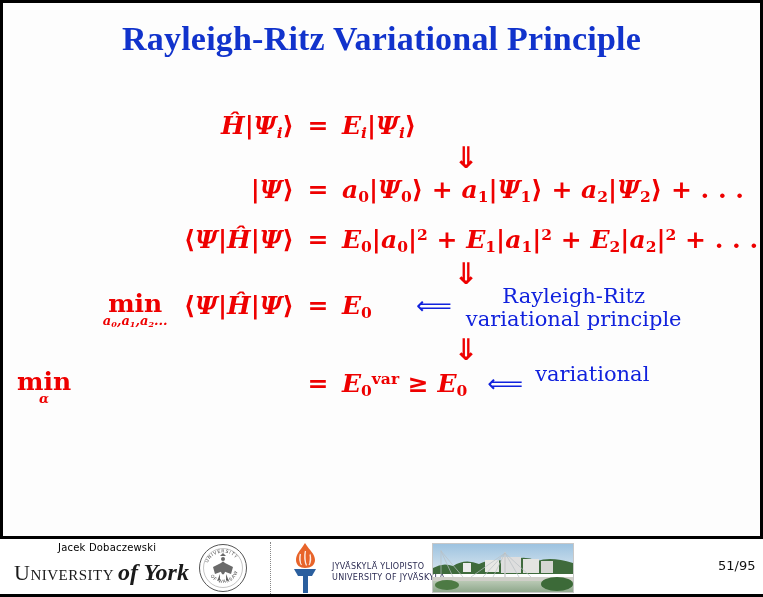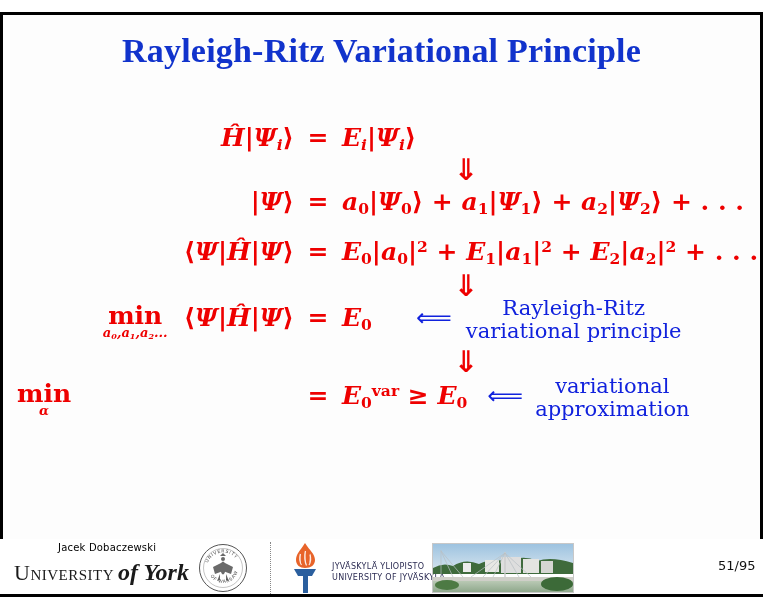--- a/index.html
+++ b/index.html
@@ -14,21 +14,21 @@
     position: relative;
     width: 763px;
     height: 597px;
     background: #ffffff;
     overflow: hidden;
   }
   
   #content-frame {
     position: absolute;
     left: 0px;
-    top: 12px;
+    top: 0px;
     width: 763px;
     height: 539px;
     box-sizing: border-box;
     border: 3px solid #000000;
     background: #fdfdfd;
   }
   
   #title {
     position: absolute;
     left: 0;
@@ -344,21 +344,20 @@
           </span>
         </div>
         <div class="eq-eq">
           <span class="math">=</span>
         </div>
         <div class="eq-rhs" style="display:flex; align-items:flex-start;">
           <span class="math"><span class="ital">E</span><sub class="sm">0</sub><sup class="sm up">var</sup> ≥ <span class="ital">E</span><sub class="sm">0</sub></span>
           <span class="bluearrow" style="margin:2px 12px 0 20px;">⟸</span>
           <span class="annot" style="margin-top:-6px;">
             <span>variational</span><br>
-            <span>approximation</span>
           </span>
         </div>
       </div>
 
     </div>
   </div>
 
   <div id="footer">
 
     <div id="author">Jacek Dobaczewski</div>

